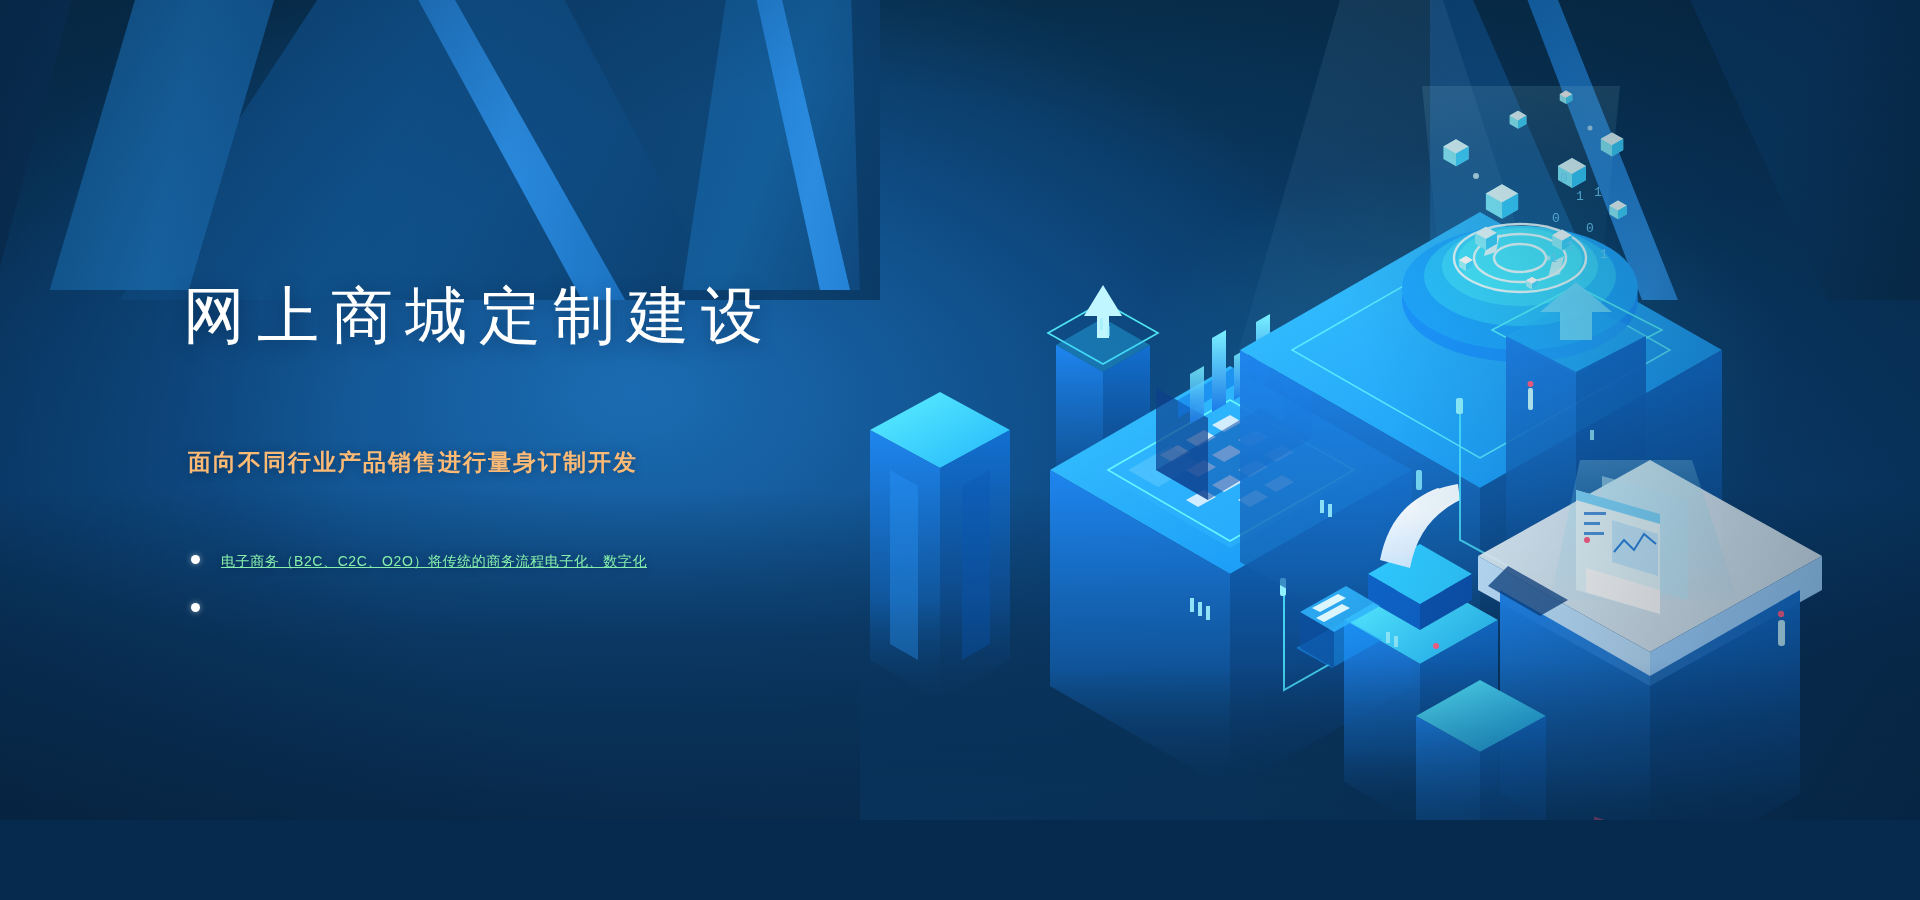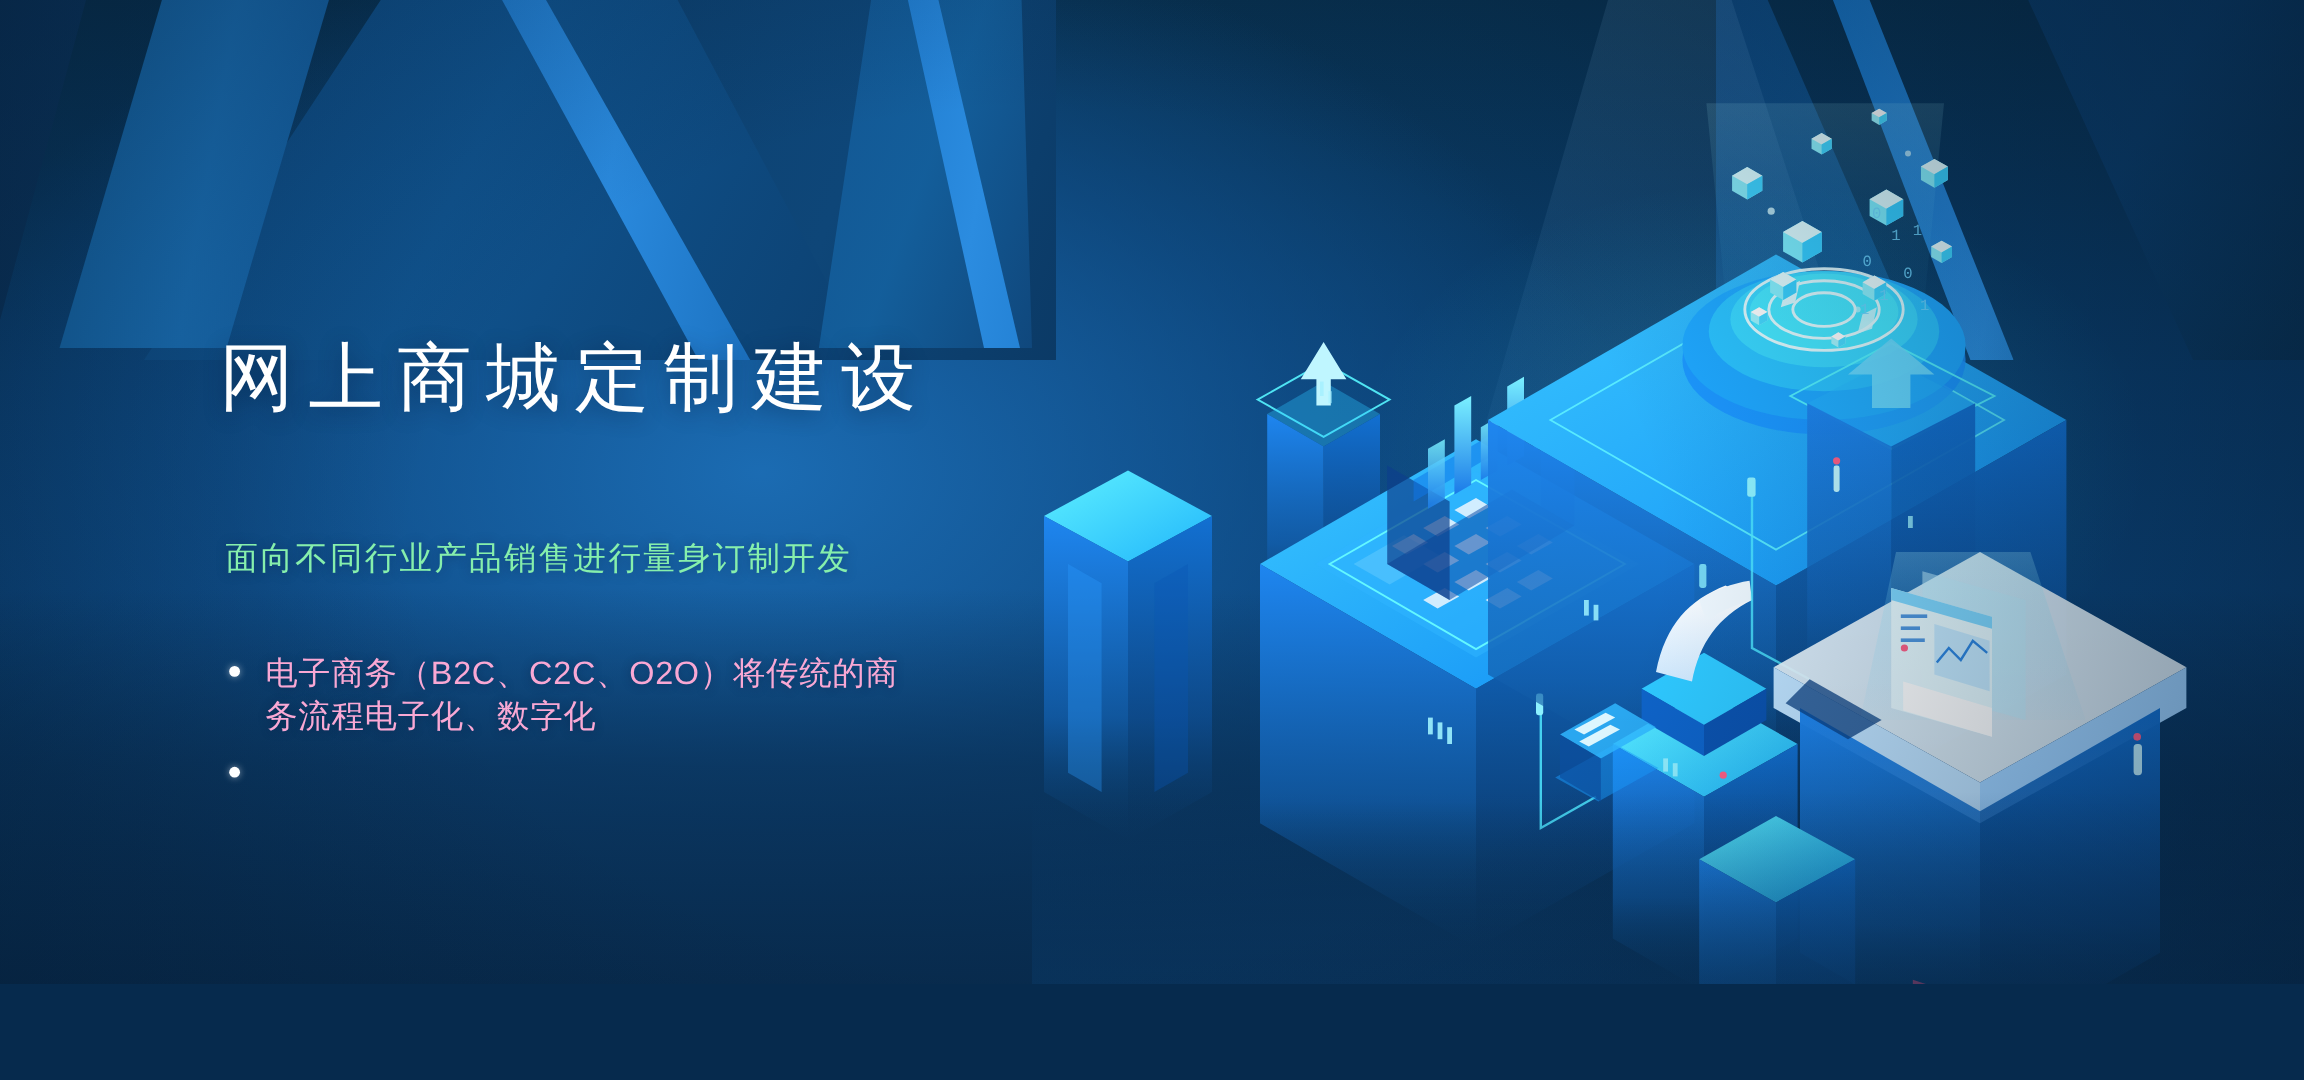--- a/index.html
+++ b/index.html
@@ -106,35 +106,36 @@
   
   .content{position:absolute;left:0;top:0;width:1000px;height:900px;}
   .title{
     position:absolute;left:183px;top:285px;
     font-size:62px;letter-spacing:12px;color:#ffffff;
     font-weight:400;line-height:1;white-space:nowrap;
     text-shadow:0 2px 18px rgba(0,24,56,.45);
   }
   .subtitle{
     position:absolute;left:188px;top:447px;
-    font-size:27px;color:#86efac;letter-spacing:2px;
-    font-weight:400;white-space:nowrap;
+    font-size:23px;color:#fdba74;letter-spacing:2px;
+    font-weight:700;white-space:nowrap;
     text-shadow:0 1px 10px rgba(0,24,56,.4);
   }
   .bullets{position:absolute;left:185px;top:543px;width:620px;}
   .bullet{display:flex;align-items:flex-start;margin-bottom:12px;}
   .dot{
     flex:0 0 auto;width:9px;height:9px;border-radius:50%;
     background:#ffffff;margin:12px 21px 0 6px;
     box-shadow:0 0 6px rgba(255,255,255,.5);
   }
   .btext{
-    font-size:27px;line-height:36px;color:#f9a8d4;
+    font-size:14px;line-height:36px;color:#86efac;
     letter-spacing:.6px;max-width:540px;
     text-shadow:0 1px 8px rgba(0,24,56,.45);
+    text-decoration:underline;
   }
 
   
   .art{position:absolute;right:0;top:0;width:1060px;height:900px;pointer-events:none;}
   .art svg{display:block;width:1060px;height:900px;}
 </style>
 </head>
 <body>
 
 <div class="stage">

